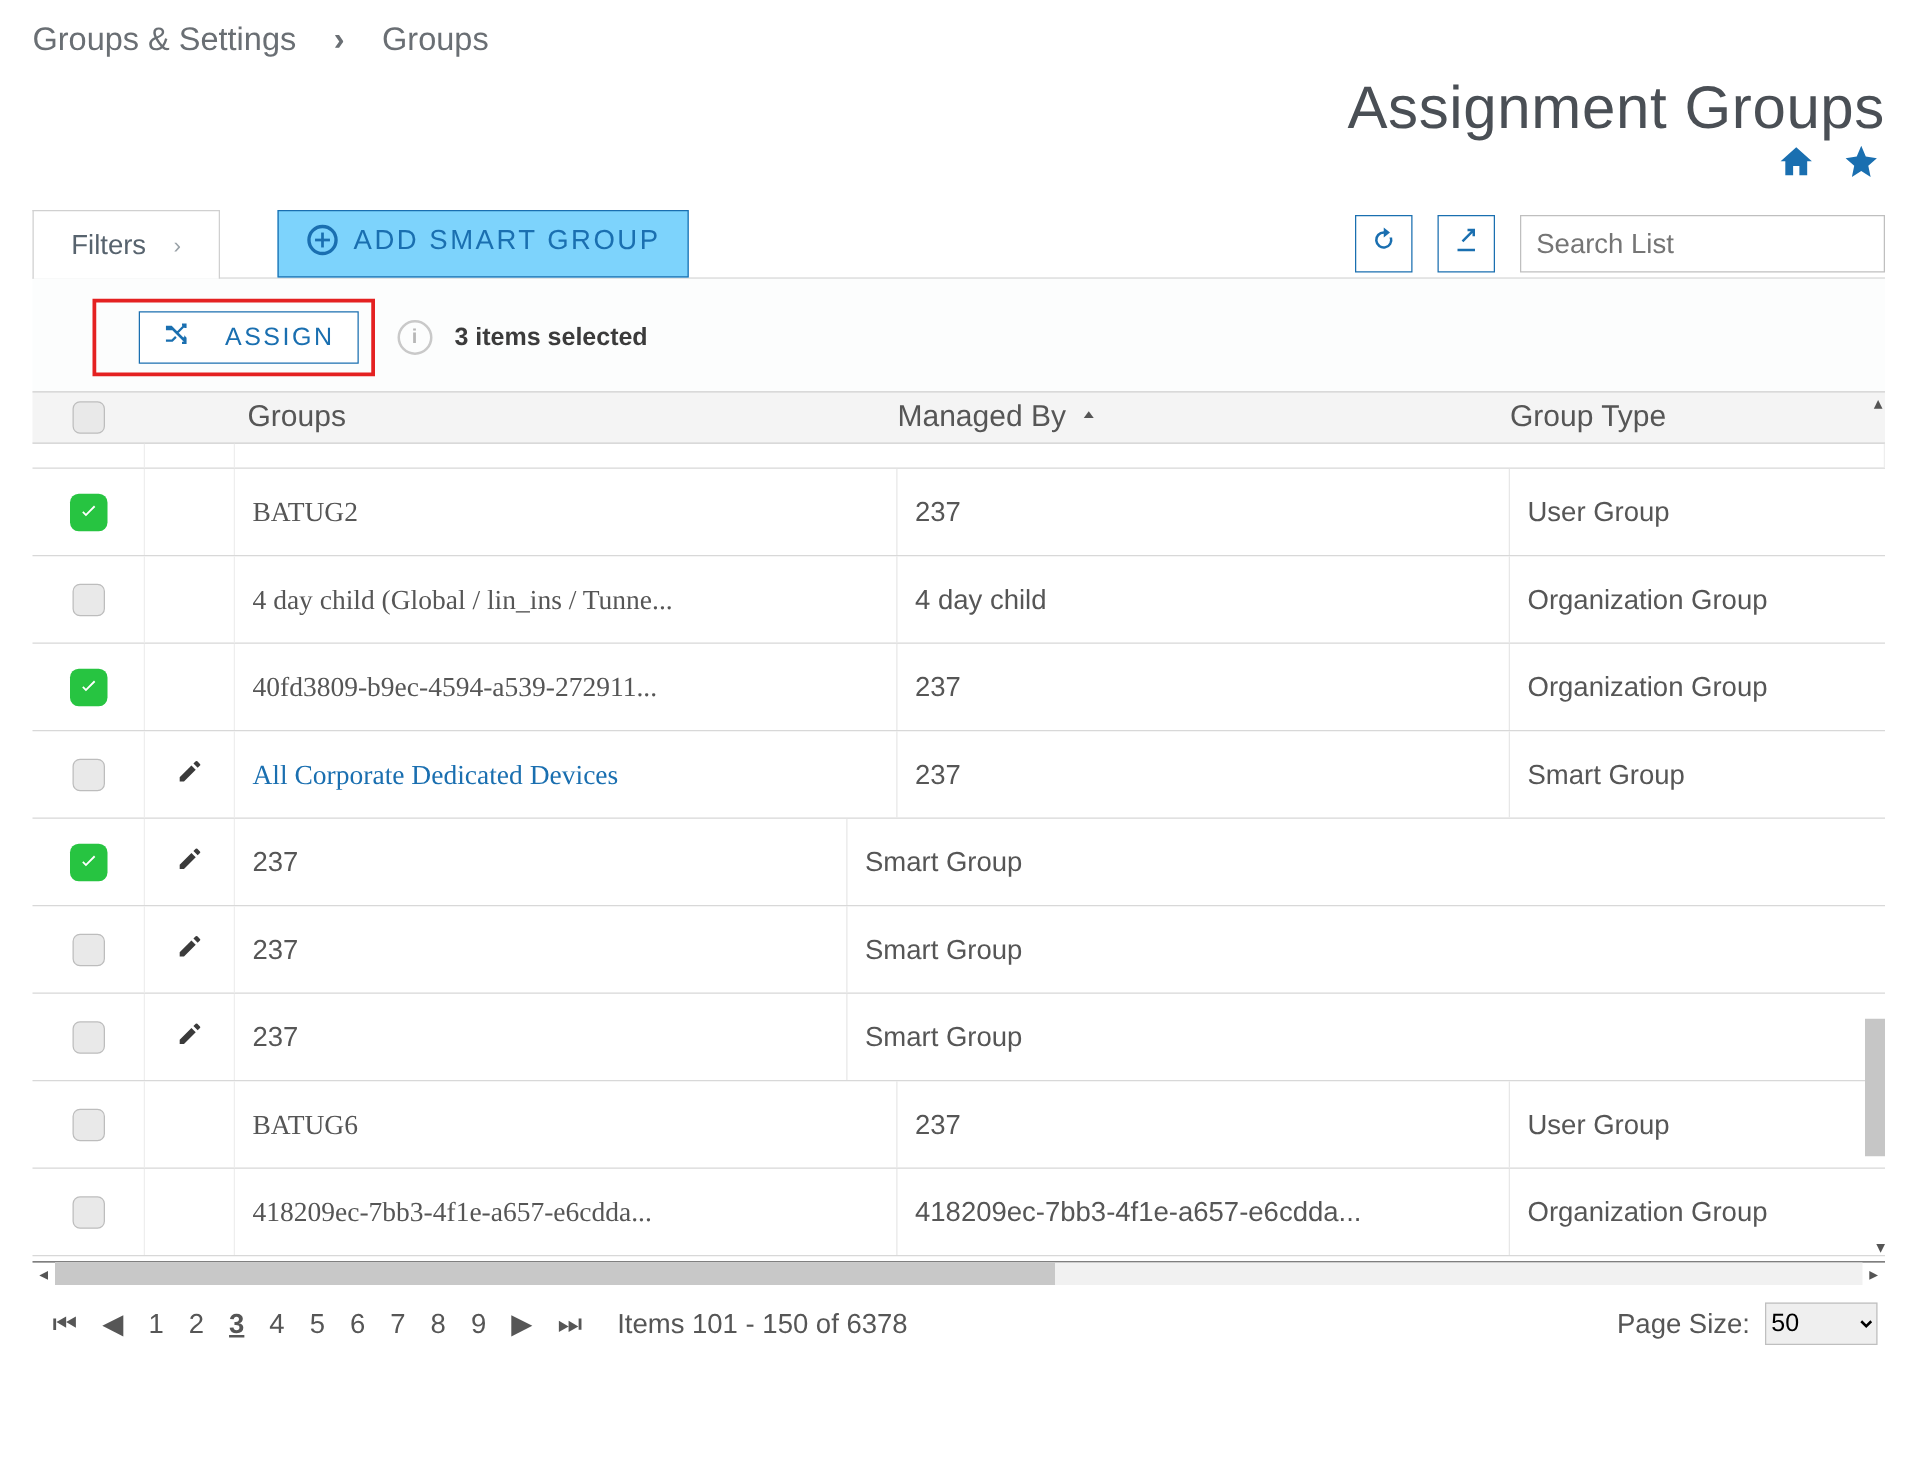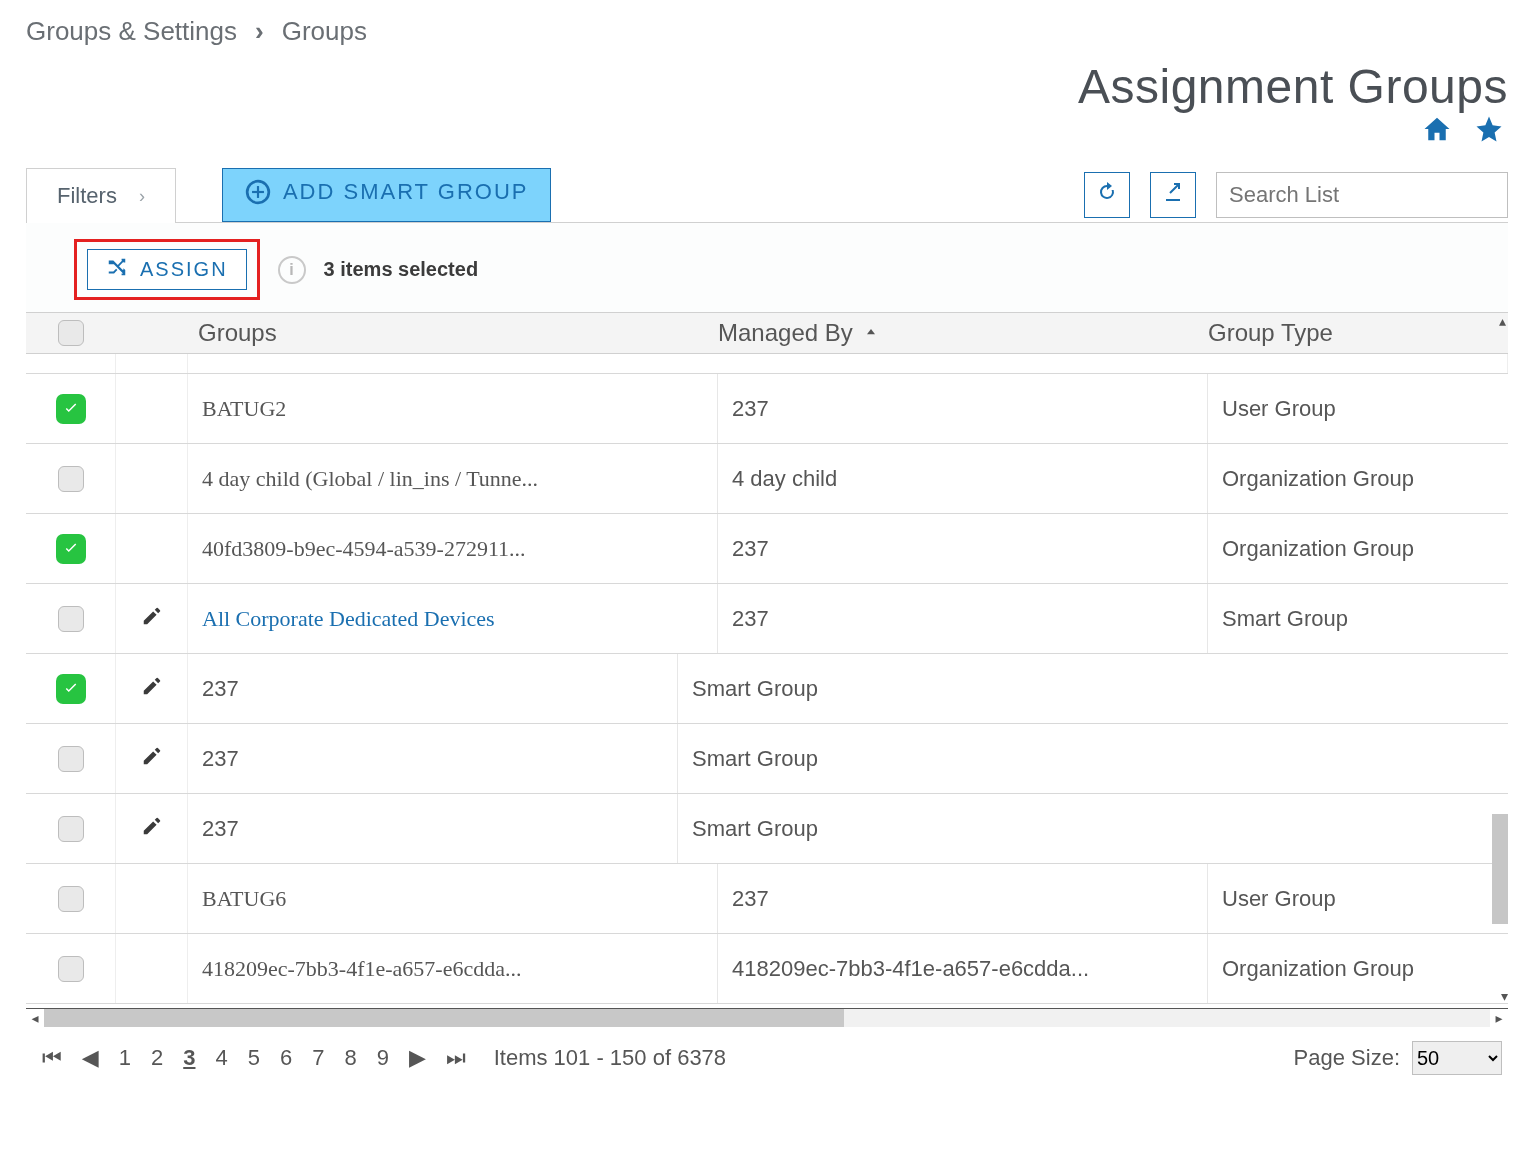--- a/index.html
+++ b/index.html
@@ -6,21 +6,21 @@
   html, body {
     margin: 0; padding: 0;
     font-family: "Segoe UI", Arial, sans-serif;
     background: #fff;
     color: #565656;
     font-size: 20px;
   }
   .page { width: 1534px; height: 1172px; padding: 10px 26px; background:#fff; }
 
   
-  .breadcrumb { display:flex; align-items:center; gap:18px; color:#6a6f74; font-size:26px; padding-top:6px; }
+  .breadcrumb { display:flex; align-items:center; gap:30px; color:#6a6f74; font-size:26px; padding-top:6px; }
   .breadcrumb span { color:#6a6f74; }
   .breadcrumb .chev { color:#6a6f74; font-weight:bold; font-size:26px; }
 
   
   .title-row { display:flex; justify-content:space-between; align-items:flex-end; margin-top:12px;flex-direction:column; }
   .title { font-size:48px; color:#4a4f55; font-weight:300; letter-spacing:0.5px; }
   .title-actions { display:flex; gap:22px; color:#1a6fb0; font-size:28px; padding-right:4px; }
   .title-actions svg { width:30px; height:30px; fill:#1a6fb0; }
 
   
@@ -48,22 +48,22 @@
   .search-input {
     width:292px; height:46px; border:1px solid #bfbfbf; padding:4px 12px;
     font-size:22px; color:#777;
   }
 
   
   .sel-bar { display:flex; align-items:center; gap:12px; padding:16px 0 12px 48px; background:#fcfdfd; }
   .assign-wrap { border:3px solid #e42121; padding:7px 10px; }
   .assign-btn {
     border:1px solid #1a6fb0; color:#1a6fb0; background:#fff;
-    padding:6px 18px; display:flex; align-items:center; gap:12px;
-    font-size:20px; letter-spacing:2px; cursor:pointer;
+    padding:6px 18px; display:flex; align-items:center; gap:28px;
+    font-size:20px; letter-spacing:2px; cursor:pointer;margin-left:24px;
   }
   .assign-btn svg { width:22px; height:22px; fill:#1a6fb0; }
   .info-icon { width:28px;height:28px; display:flex;align-items:center;justify-content:center; color:#b7b7b7; border:2px solid #c9c9c9; border-radius:50%; font-size:16px; font-weight:bold; margin-left:6px;}
   .sel-count { color:#3b3b3b; font-weight:600; margin-left:6px;}
 
   
   .thead {
     display:flex; align-items:center; background:#f4f4f4; border-top:1px solid #d0d0d0; border-bottom:1px solid #d0d0d0;
     padding:6px 0; font-size:24px; color:#565656; position:relative;
   }

